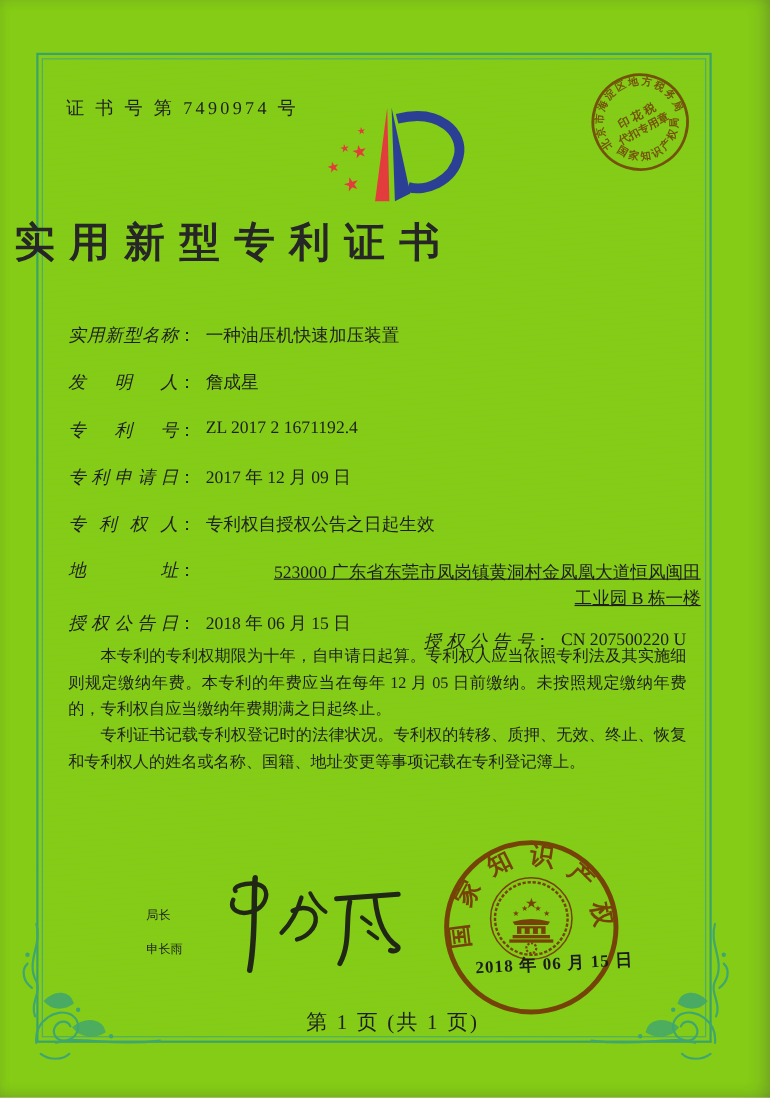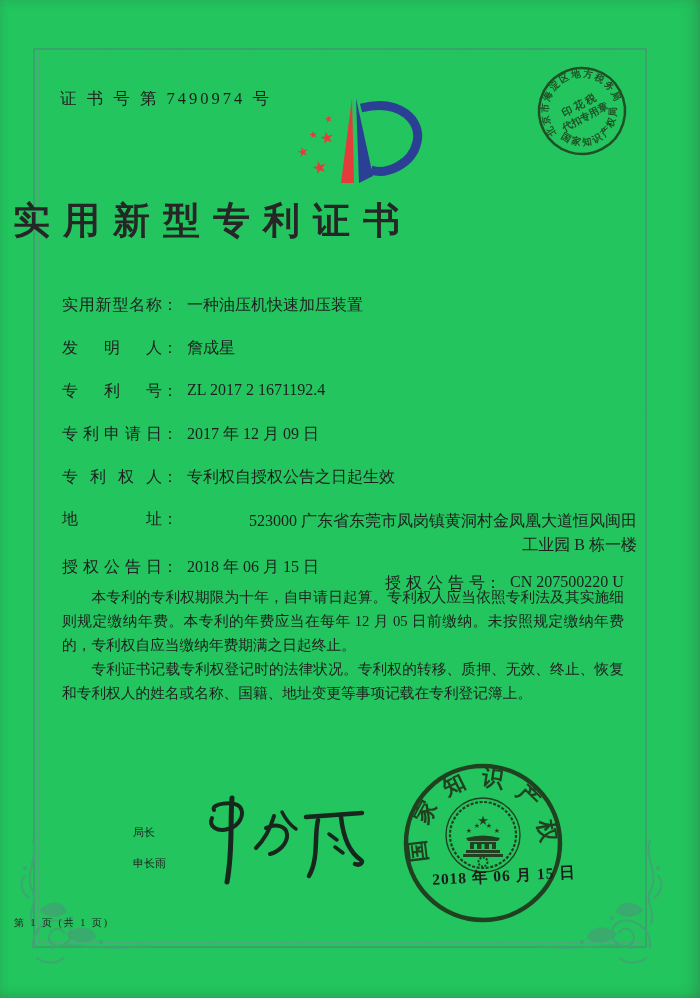--- a/index.html
+++ b/index.html
@@ -1,18 +1,18 @@
 <!DOCTYPE html>
 <html><head>
 <meta charset="utf-8">
 <style>
   html,body{margin:0;padding:0;background:#e9e7e2;}
   .sheet{
     position:relative;width:700px;height:998px;margin:0 auto;overflow:hidden;
-    background:#22c55e;
+    background:#84cc16;
     box-shadow:inset -12px 0 16px -9px rgba(70,70,70,.35),
                inset 0 -9px 14px -9px rgba(70,70,70,.28),
                inset 5px 5px 12px -7px rgba(70,70,70,.18);
     font-family:"Liberation Serif","DejaVu Serif",serif;
     color:#1f1f1f;
   }
   .frame{
     position:absolute;left:33px;top:48px;right:53px;bottom:50px;
     border:2.5px solid #3aa36b;
     background:
@@ -23,40 +23,40 @@
     border:1px solid #49aa75;pointer-events:none;
   }
   .cert-no{position:absolute;left:60px;top:88px;font-size:16.5px;letter-spacing:3px;}
   .logo{position:absolute;left:280px;top:93px;}
   .title{
     position:absolute;left:0;right:0;top:196px;text-align:left;
     font-size:37px;font-weight:bold;letter-spacing:13px;padding-left:13px;color:#262626;
   }
   .fields{position:absolute;left:62px;top:295px;width:566px;font-size:16px;}
   .frow{position:absolute;left:0;white-space:nowrap;}
-  .flabel{display:inline-block;width:100px;text-align:justify;text-align-last:justify;vertical-align:top;}
+  .flabel{display:inline-block;width:100px;text-align:justify;text-align-last:justify;vertical-align:top;font-style:italic;}
   .fcolon{vertical-align:top;}
   .fval{margin-left:9px;vertical-align:top;text-align:right;}
-  .addr-val{display:inline-block;line-height:24px;white-space:normal;width:450px;}
+  .addr-val{display:inline-block;line-height:24px;white-space:normal;width:450px;text-decoration:underline;}
   .grant2{position:absolute;left:323px;top:0;white-space:nowrap;margin-top:16px;}
   .paras{position:absolute;left:62px;top:585px;width:562px;font-size:14.7px;line-height:24px;text-align:justify;}
   .paras p{margin:0;text-indent:2em;}
   .signer{position:absolute;left:85px;top:817px;font-size:11px;line-height:31px;margin-left:48px;}
   .signature{position:absolute;left:190px;top:792px;}
   .seal{position:absolute;left:399px;top:759px;mix-blend-mode:multiply;opacity:.95;}
   .seal-date{
     position:absolute;left:414px;top:866px;width:180px;text-align:center;
     font-size:15.5px;font-weight:bold;letter-spacing:1px;color:#1c1c1c;
     transform:rotate(-3deg);
   }
   .stamp{position:absolute;left:528px;top:57px;mix-blend-mode:multiply;opacity:.92;}
   .flourish{position:absolute;}
   .flourish.fl-left{left:11px;top:838px;}
   .flourish.fl-right{left:537px;top:838px;transform:scaleX(-1);}
-  .footer{position:absolute;left:14px;right:0;top:916px;font-size:10px;letter-spacing:2px;}
+  .footer{position:absolute;left:14px;right:0;top:916px;text-align:center;font-size:19px;letter-spacing:2px;}
   svg text{font-family:"Liberation Serif","DejaVu Serif",serif;}
   svg .star{font-family:"DejaVu Sans",sans-serif;}
 </style>
 </head>
 <body>
 
 <div class="sheet">
 
   <div class="frame"></div>
 

